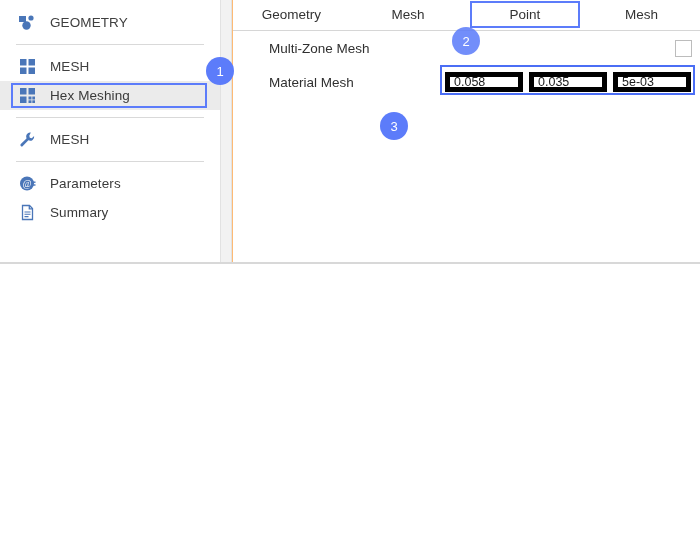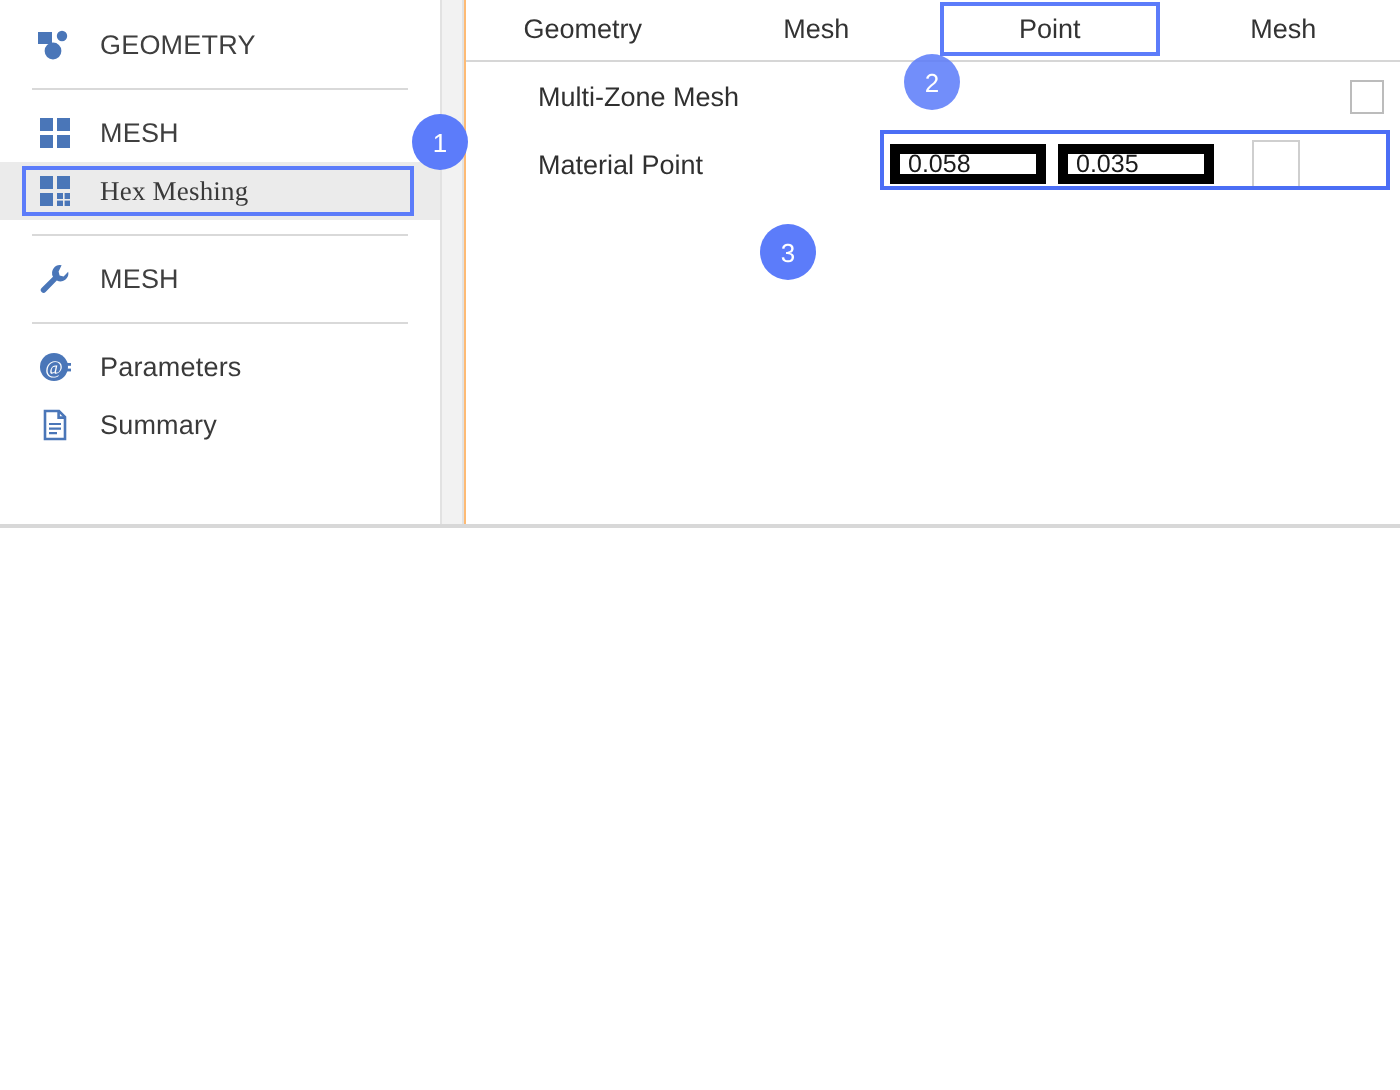--- a/index.html
+++ b/index.html
@@ -57,21 +57,20 @@
     font-size: 13.5px;
     color: #3a3a3a;
     letter-spacing: .1px;
     white-space: nowrap;
   }
   .nav-item.header .lbl {
     color: #3f3f3f;
   }
   .nav-item.selected {
     background: #ebebeb;
-    font-family: Liberation Serif, serif;
   }
   .nav-sel-outline {
     position: absolute;
     left: 11px;
     width: 196px;
     height: 25px;
     border: 2px solid #5c7cfa;
     box-sizing: border-box;
     pointer-events: none;
   }
@@ -346,26 +345,27 @@
     <div id="tabbar-underline"></div>
 
     <div id="form">
 
       <div class="form-row">
         <span class="form-label">Multi-Zone Mesh</span>
         <span class="checkbox"></span>
       </div>
 
       <div class="form-row">
-        <span class="form-label">Material Point</span>
+        <span class="form-label">Material Mesh</span>
 
         <span class="field-group">
           <span class="field-group-outline"></span>
           <span class="txtfield">0.058</span>
           <span class="txtfield">0.035</span>
+          <span class="txtfield">5e-03</span>
           <span class="pick-btn">
             
           </span>
         </span>
       </div>
     </div>
   </div>
 
   <div class="badge" id="badge-1">1</div>
   <div class="badge" id="badge-2">2</div>

